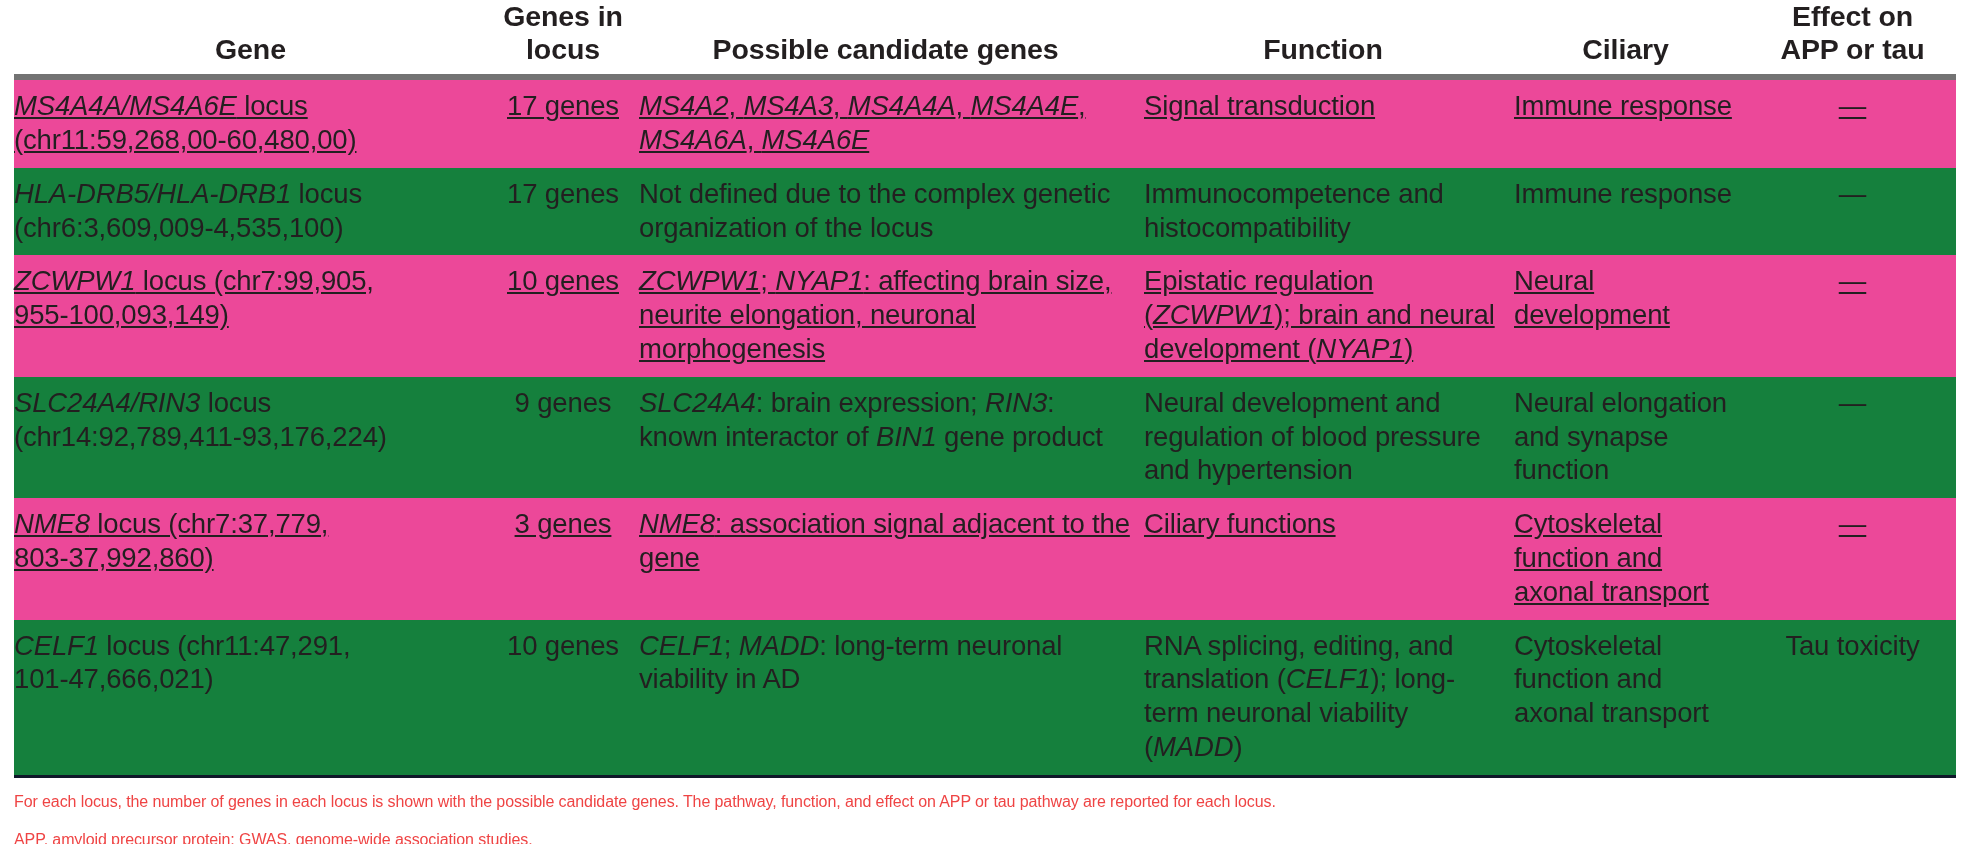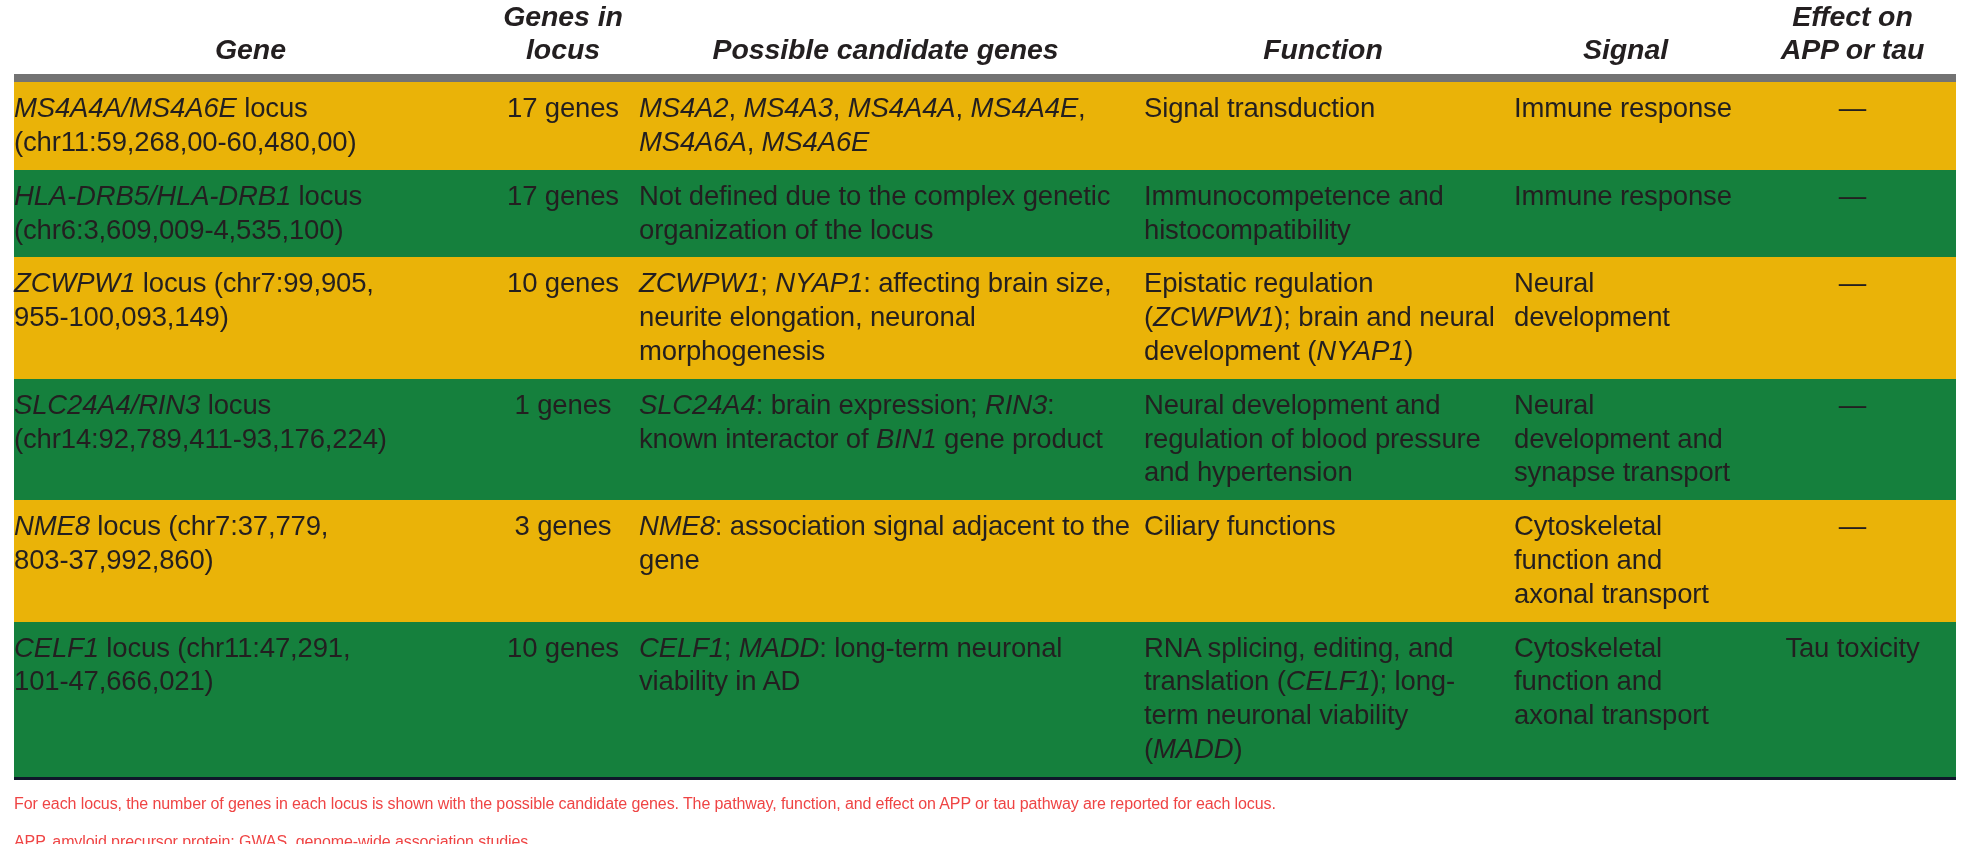--- a/index.html
+++ b/index.html
@@ -49,32 +49,32 @@
     vertical-align: bottom;
     letter-spacing: -0.1px;
   }
   thead th.h-gene   { text-align: center;   padding-left: 0; }
   thead th.h-count  { text-align: center; }
   thead th.h-cand   { text-align: center; }
   thead th.h-func   { text-align: center; }
   thead th.h-path   { text-align: center; }
   thead th.h-effect { text-align: center; padding-right: 0; }
 
-  thead tr.header-row th { border-bottom: 8px solid #737373; font-style: italic; }
+  thead tr.header-row th { border-bottom: 6px solid #737373; }
 
   
   tbody td {
     font-size: 27.5px;
     line-height: 1.23;
     color: #231f20;
     padding: 9px 12px 11px 0;
     vertical-align: top;
     letter-spacing: -0.15px;
   }
-  tbody tr.row-shaded td { background: #eab308; }
+  tbody tr.row-shaded td { background: #ec4899; text-decoration: underline; }
   tbody tr.row-plain  td { background: #15803d; }
 
   td.d-gene   { text-align: left; padding-left: 0; }
   td.d-count  { text-align: center; }
   td.d-cand   { text-align: left; }
   td.d-func   { text-align: left; }
   td.d-path   { text-align: left; }
   td.d-effect { text-align: center; padding-right: 0; }
 
   tbody tr.last-row td { border-bottom: 3px solid #0f172a; }
@@ -111,21 +111,21 @@
 
     <thead>
       <tr class="header-row">
         <th class="h-gene">Gene</th>
         <th class="h-count">
           <span>Genes in</span><br>
           <span>locus</span>
         </th>
         <th class="h-cand">Possible candidate genes</th>
         <th class="h-func">Function</th>
-        <th class="h-path">Signal</th>
+        <th class="h-path">Ciliary</th>
         <th class="h-effect">
           <span>Effect on</span><br>
           <span>APP or tau</span>
         </th>
       </tr>
     </thead>
 
     <tbody id="table-body">
         <tr class="row-shaded">
           <td class="d-gene"><em class="ital">MS4A4A/MS4A6E</em><span> locus</span><br><span>(chr11:59,268,00-60,480,00)</span></td>
@@ -146,24 +146,24 @@
         <tr class="row-shaded">
           <td class="d-gene"><em class="ital">ZCWPW1</em><span> locus (chr7:99,905,</span><br><span>955-100,093,149)</span></td>
           <td class="d-count">10 genes</td>
           <td class="d-cand"><em class="ital">ZCWPW1</em>; <em class="ital">NYAP1</em>: affecting brain size, neurite elongation, neuronal morphogenesis</td>
           <td class="d-func">Epistatic regulation (<em class="ital">ZCWPW1</em>); brain and neural development (<em class="ital">NYAP1</em>)</td>
           <td class="d-path">Neural development</td>
           <td class="d-effect dash">—</td>
         </tr>
         <tr class="row-plain">
           <td class="d-gene"><em class="ital">SLC24A4/RIN3</em><span> locus</span><br><span>(chr14:92,789,411-93,176,224)</span></td>
-          <td class="d-count">1 genes</td>
+          <td class="d-count">9 genes</td>
           <td class="d-cand"><em class="ital">SLC24A4</em>: brain expression; <em class="ital">RIN3</em>: known interactor of <em class="ital">BIN1</em> gene product</td>
           <td class="d-func">Neural development and regulation of blood pressure and hypertension</td>
-          <td class="d-path">Neural development and synapse transport</td>
+          <td class="d-path">Neural elongation and synapse function</td>
           <td class="d-effect dash">—</td>
         </tr>
         <tr class="row-shaded">
           <td class="d-gene"><em class="ital">NME8</em><span> locus (chr7:37,779,</span><br><span>803-37,992,860)</span></td>
           <td class="d-count">3 genes</td>
           <td class="d-cand"><em class="ital">NME8</em>: association signal adjacent to the gene</td>
           <td class="d-func">Ciliary functions</td>
           <td class="d-path">Cytoskeletal function and axonal transport</td>
           <td class="d-effect dash">—</td>
         </tr>

